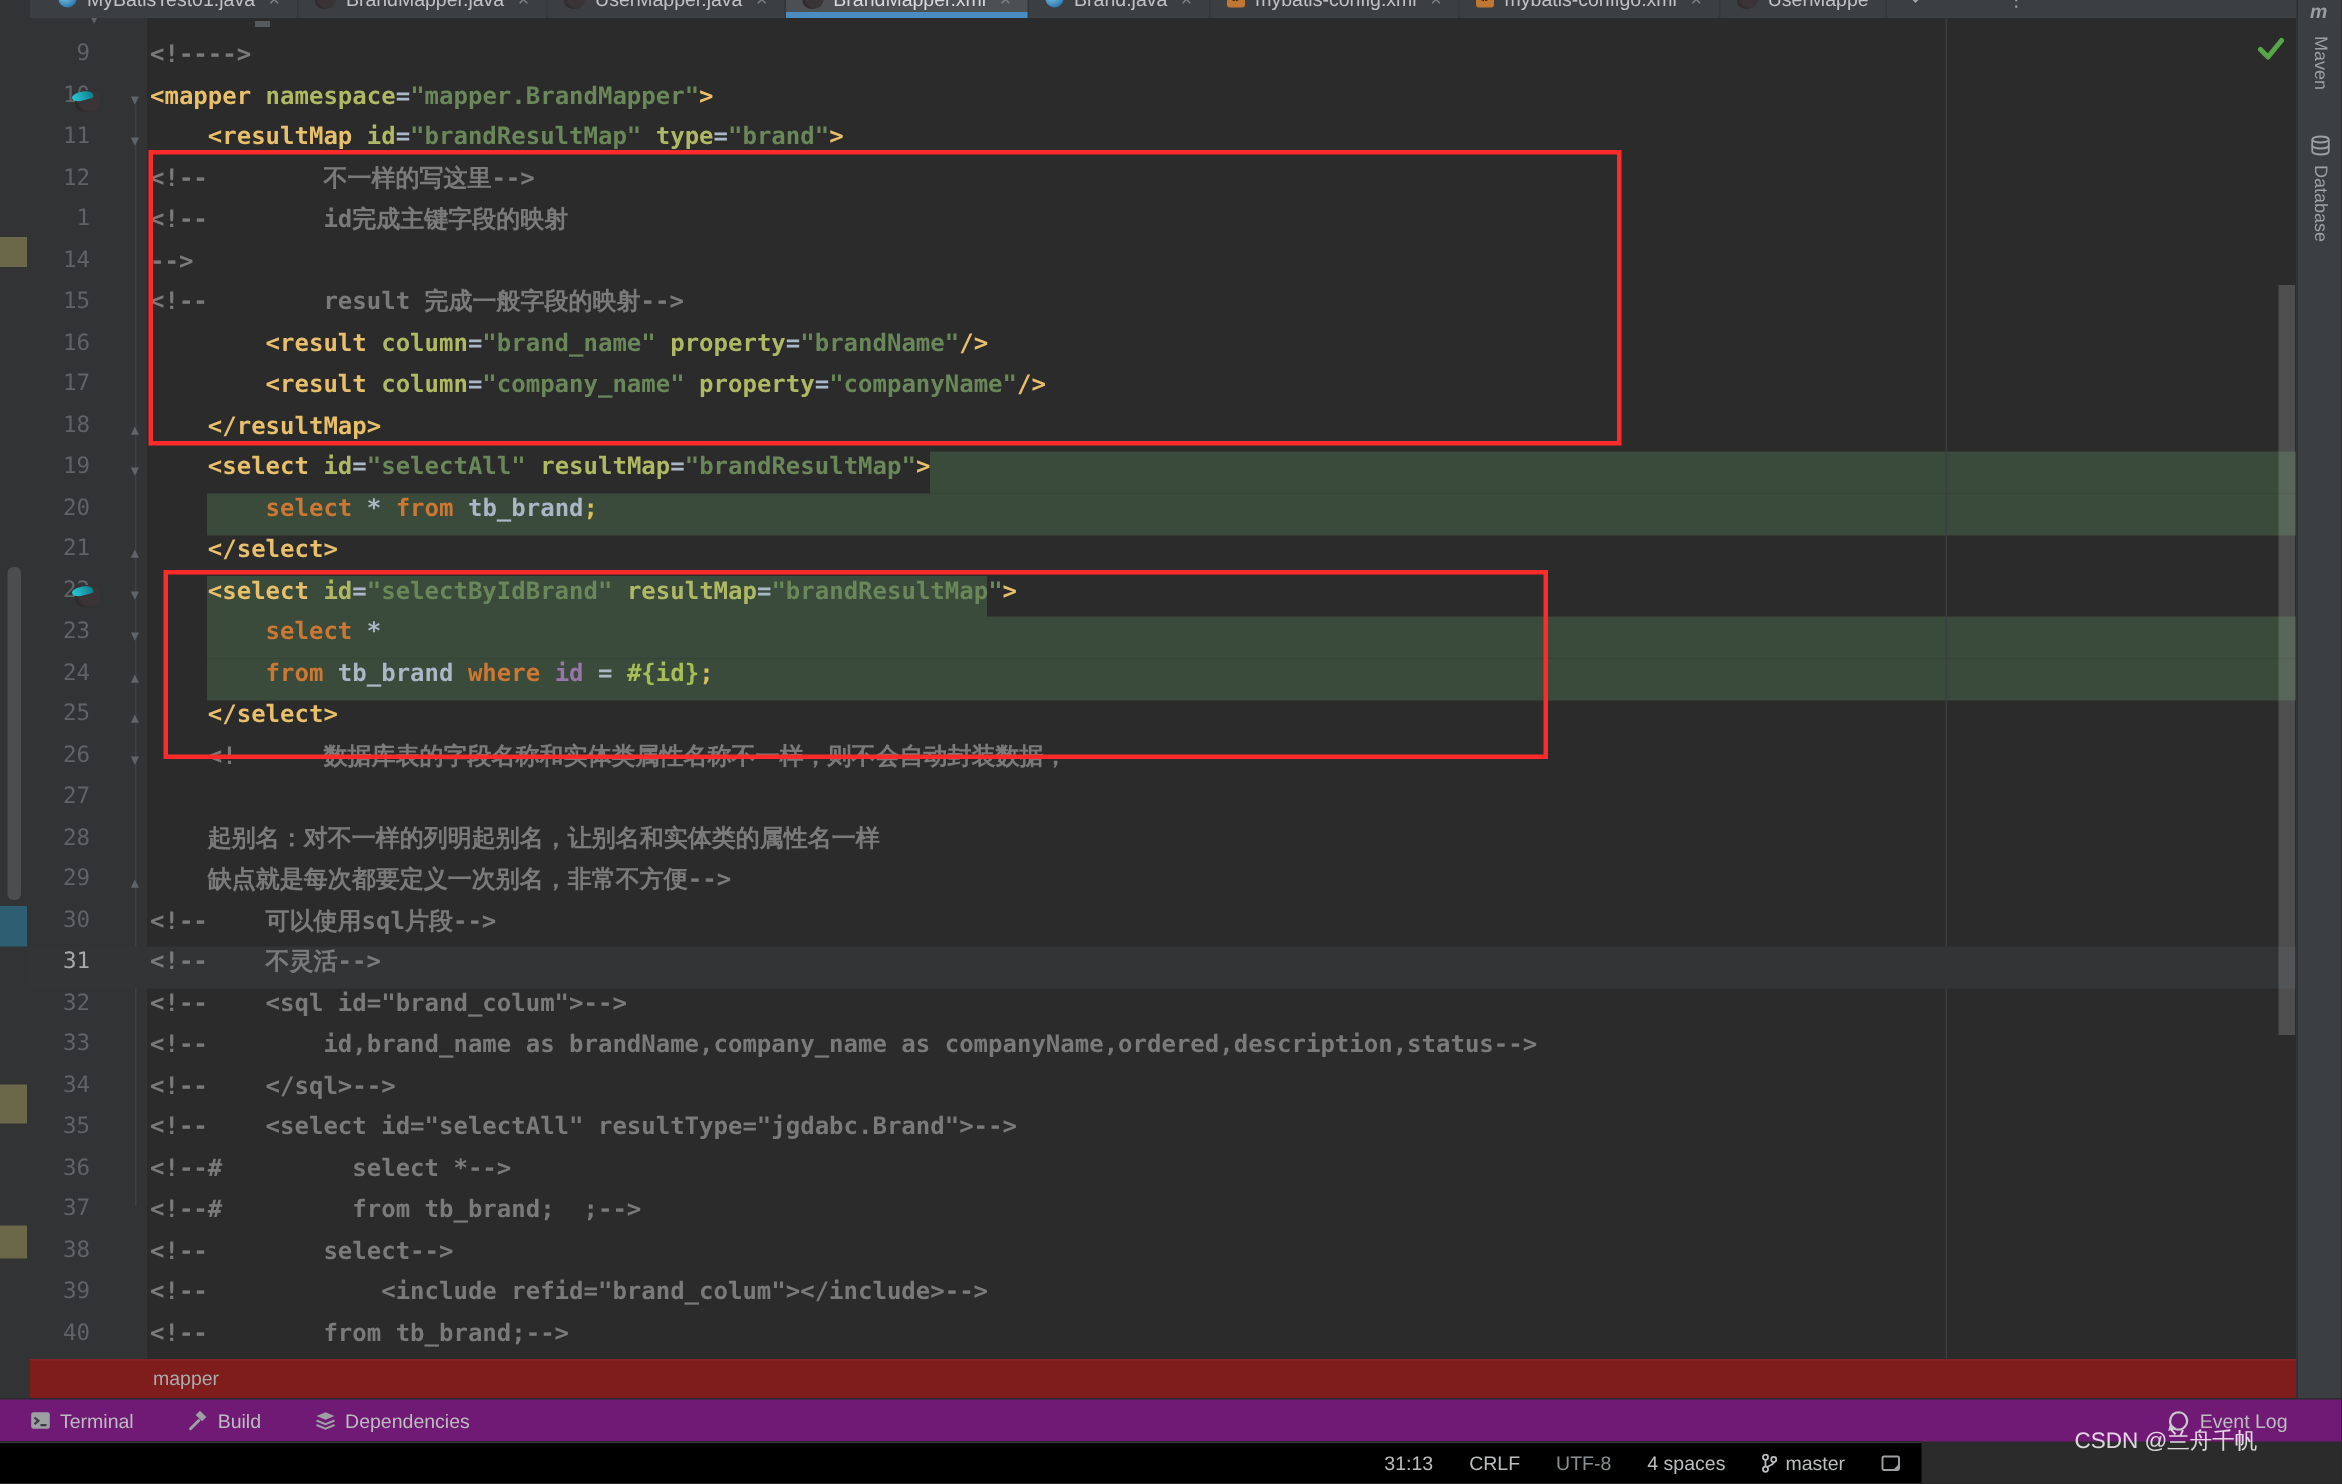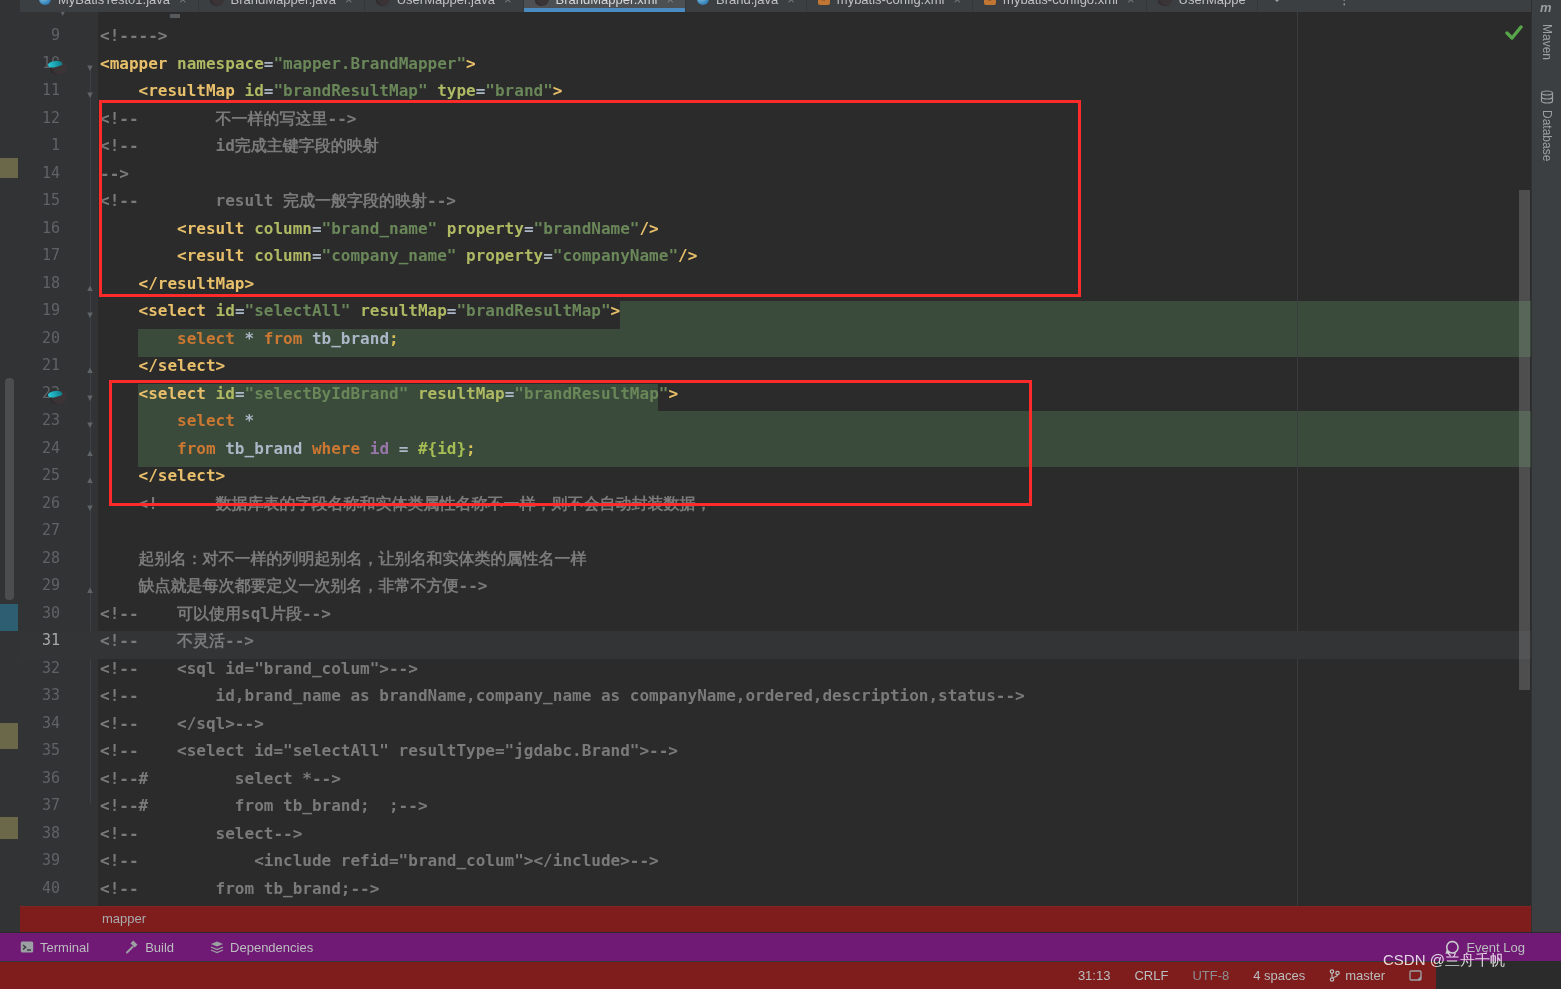--- a/index.html
+++ b/index.html
@@ -73,21 +73,21 @@
     border-left:1px solid #2E3032;z-index:6;}
   .vtext{writing-mode:vertical-rl;color:#9CA0A3;font-size:12px;position:absolute;left:8px;}
   .maven-m{position:absolute;left:8px;top:0px;color:#9A9EA1;font:bold 13px "Liberation Sans",sans-serif;font-style:italic;}
   .db-icon{position:absolute;left:8px;top:90px;}
 
   
   .toolrow{position:absolute;left:0;top:932px;width:1561px;height:29px;background:#701a75;
     border-top:1px solid #2A2C2E;z-index:6;display:flex;align-items:center;gap:36px;padding-left:20px;box-sizing:border-box;}
   .toolbtn{display:flex;align-items:center;gap:6px;color:#BBBDBF;font-size:13px;}
   .eventlog{position:absolute;right:36px;top:0;height:29px;display:flex;align-items:center;gap:6px;color:#BBBDBF;font-size:13px;}
-  .statusrow{position:absolute;left:0;top:961px;width:1436px;height:28px;background:#7f1d1d;
+  .statusrow{position:absolute;left:0;top:961px;width:1281px;height:28px;background:#000000;
     border-top:1px solid #35383A;z-index:6;display:flex;align-items:center;justify-content:flex-end;
     gap:24px;padding-right:14px;box-sizing:border-box;color:#BBBDBF;font-size:13px;}
   .dim{color:#8C8F91;}
   .branch{display:flex;align-items:center;gap:5px;}
 
   .watermark{position:absolute;left:1383px;top:951px;z-index:50;color:rgba(255,255,255,0.82);
     font-size:15px;white-space:nowrap;}
   svg{display:block;}
 </style>
 </head>

